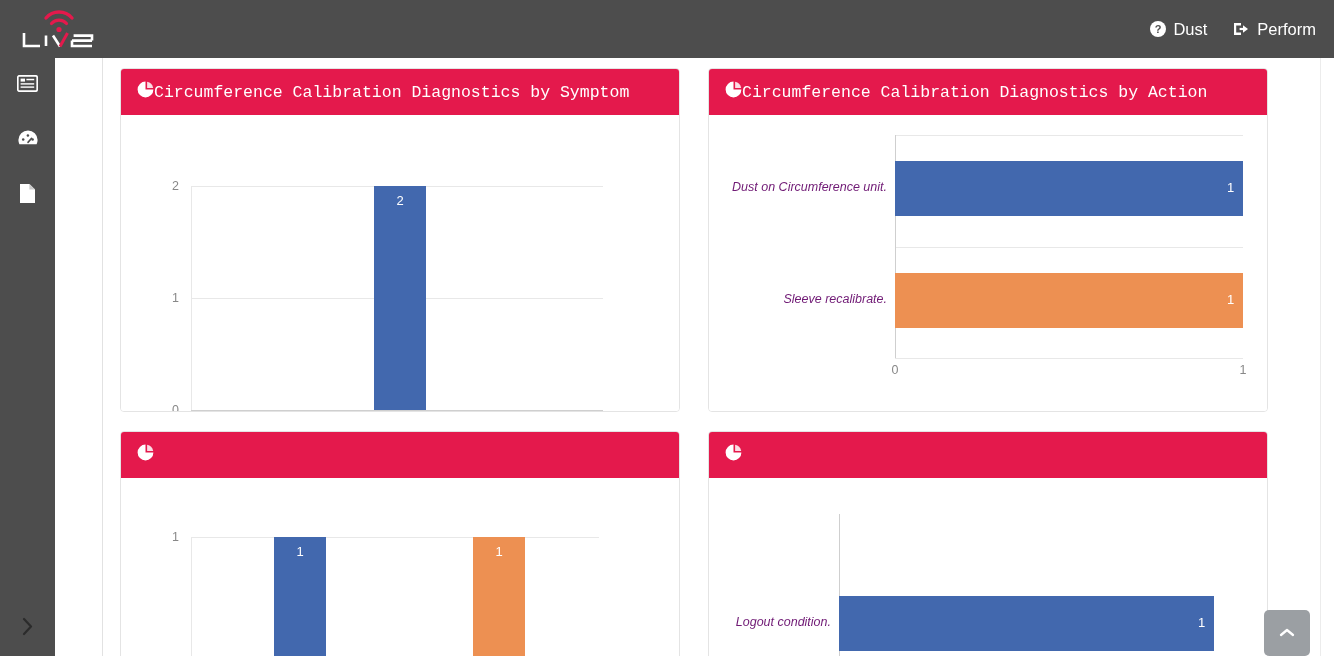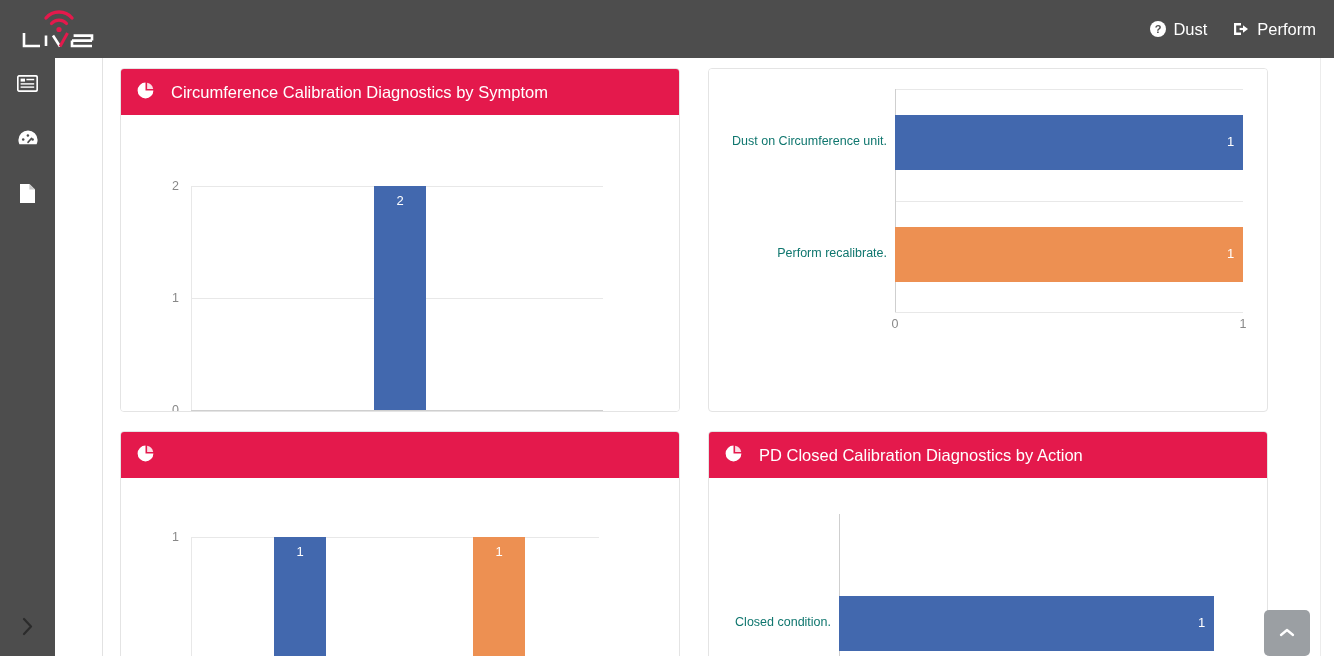--- a/index.html
+++ b/index.html
@@ -73,21 +73,22 @@
     background: #ffffff;
     border: 1px solid #e4e4e4;
     border-radius: 4px;
     overflow: hidden;
   }
   .panel-head {
     height: 46px;
     background: #e4194c;
     display: flex; align-items: center;
     padding: 0 0 0 16px;
-    gap: 17px;
+    gap: 0;
+    font-family: Liberation Mono, monospace;
   }
   .panel-title {
     color: #ffffff;
     font-size: 16.5px;
     white-space: nowrap;
   }
   .panel-body { position: relative; background: #ffffff; }
 
   
   .chart { position: absolute; left: 0; top: 0; width: 100%; height: 100%; }
@@ -96,22 +97,23 @@
   .axis-lbl {
     position: absolute; color: #888888; font-size: 12.5px;
     white-space: nowrap;
   }
   .bar { position: absolute; }
   .bar-val {
     position: absolute; color: #ffffff; font-size: 13px;
     white-space: nowrap;
   }
   .cat-lbl {
-    position: absolute; color: #0f766e; font-size: 12.5px;
+    position: absolute; color: #701a75; font-size: 12.5px;
     white-space: nowrap;
+    font-style: italic;
   }
 
   
   .to-top {
     position: absolute; right: 24px; bottom: 0px;
     width: 46px; height: 46px;
     background: #9b9fa3;
     border-radius: 5px;
     display: flex; align-items: center; justify-content: center;
     cursor: pointer;
@@ -239,35 +241,44 @@
             <div class="axis-lbl" style="left:58px; top:288px; transform:translateX(-100%);">0</div>
 
             <div class="bar" style="left:253px; top:71px; width:52px; height:224px; background:#4268ae;"></div>
             <div class="bar-val" style="left:279px; top:78px; transform:translateX(-50%);">2</div>
 
           </div>
         </div>
       </div>
 
       <div class="panel" style="left:604px; top:10px; width:560px; height:344px;">
+        <div class="panel-head">
+          <span>
+            <svg width="17" height="17" viewBox="0 0 17 17">
+              <path d="M8.5 0.6 A7.9 7.9 0 1 0 16.4 8.5 L8.5 8.5 Z" fill="#ffffff"></path>
+              <path d="M10.1 0.8 A7.9 7.9 0 0 1 16.2 6.9 L10.1 6.9 Z" fill="#ffffff" opacity="0.85"></path>
+            </svg>
+          </span>
+          <span class="panel-title">Circumference Calibration Diagnostics by Action</span>
+        </div>
         <div class="panel-body" style="height:297px;">
           <div class="chart">
 
             <div class="gridline" style="left:186px; top:20px; width:348px;"></div>
             <div class="gridline" style="left:186px; top:132px; width:348px;"></div>
             <div class="gridline" style="left:186px; top:243px; width:348px;"></div>
             <div class="vgridline" style="left:186px; top:20px; height:223px; background:#cfcfcf;"></div>
 
             <div class="bar" style="left:186px; top:46px; width:348px; height:55px; background:#4268ae;"></div>
             <div class="bar-val" style="left:518px; top:65px;">1</div>
             <div class="cat-lbl" style="left:178px; top:65px; transform:translateX(-100%);">Dust on Circumference unit.</div>
 
             <div class="bar" style="left:186px; top:158px; width:348px; height:55px; background:#ed9052;"></div>
             <div class="bar-val" style="left:518px; top:177px;">1</div>
-            <div class="cat-lbl" style="left:178px; top:177px; transform:translateX(-100%);">Perform recalibrate.</div>
+            <div class="cat-lbl" style="left:178px; top:177px; transform:translateX(-100%);">Sleeve recalibrate.</div>
 
             <div class="axis-lbl" style="left:186px; top:248px; transform:translateX(-50%);">0</div>
             <div class="axis-lbl" style="left:534px; top:248px; transform:translateX(-50%);">1</div>
           </div>
         </div>
       </div>
 
       <div class="panel" style="left:16px; top:373px; width:560px; height:300px;">
         <div class="panel-head">
           <span>
@@ -294,29 +305,28 @@
       </div>
 
       <div class="panel" style="left:604px; top:373px; width:560px; height:300px;">
         <div class="panel-head">
           <span>
             <svg width="17" height="17" viewBox="0 0 17 17">
               <path d="M8.5 0.6 A7.9 7.9 0 1 0 16.4 8.5 L8.5 8.5 Z" fill="#ffffff"></path>
               <path d="M10.1 0.8 A7.9 7.9 0 0 1 16.2 6.9 L10.1 6.9 Z" fill="#ffffff" opacity="0.85"></path>
             </svg>
           </span>
-          <span class="panel-title">PD Closed Calibration Diagnostics by Action</span>
         </div>
         <div class="panel-body" style="height:254px;">
           <div class="chart">
             <div class="vgridline" style="left:130px; top:36px; height:218px; background:#cfcfcf;"></div>
 
             <div class="bar" style="left:130px; top:118px; width:375px; height:55px; background:#4268ae;"></div>
             <div class="bar-val" style="left:489px; top:137px;">1</div>
-            <div class="cat-lbl" style="left:122px; top:137px; transform:translateX(-100%);">Closed condition.</div>
+            <div class="cat-lbl" style="left:122px; top:137px; transform:translateX(-100%);">Logout condition.</div>
           </div>
         </div>
       </div>
 
       <div class="scrollbar-track"></div>
     </div>
 
     <div class="to-top">
       <span>
         <svg width="16" height="11" viewBox="0 0 16 11">

